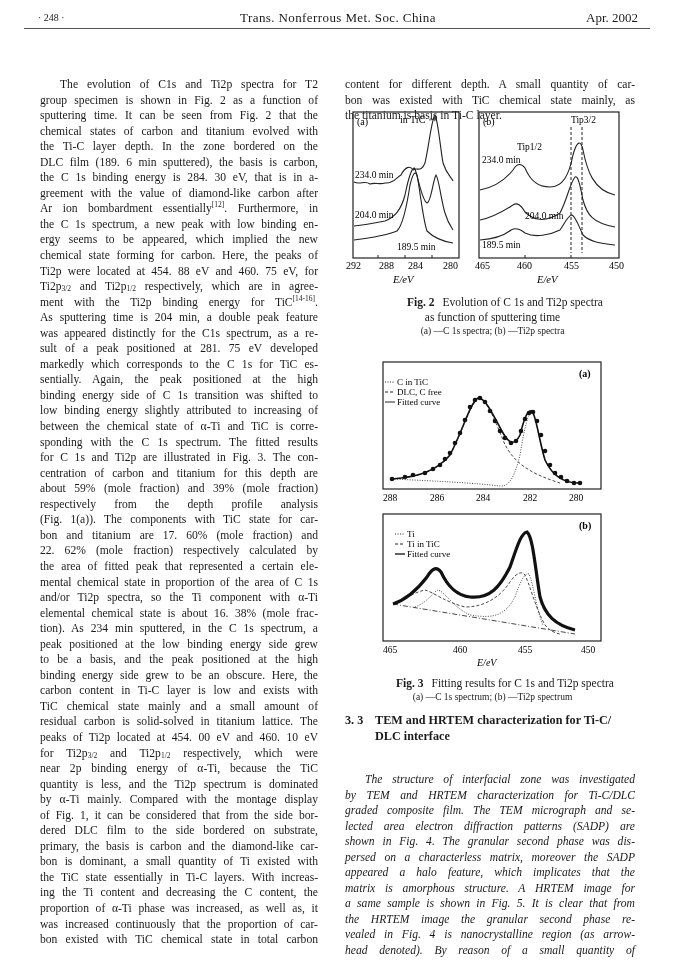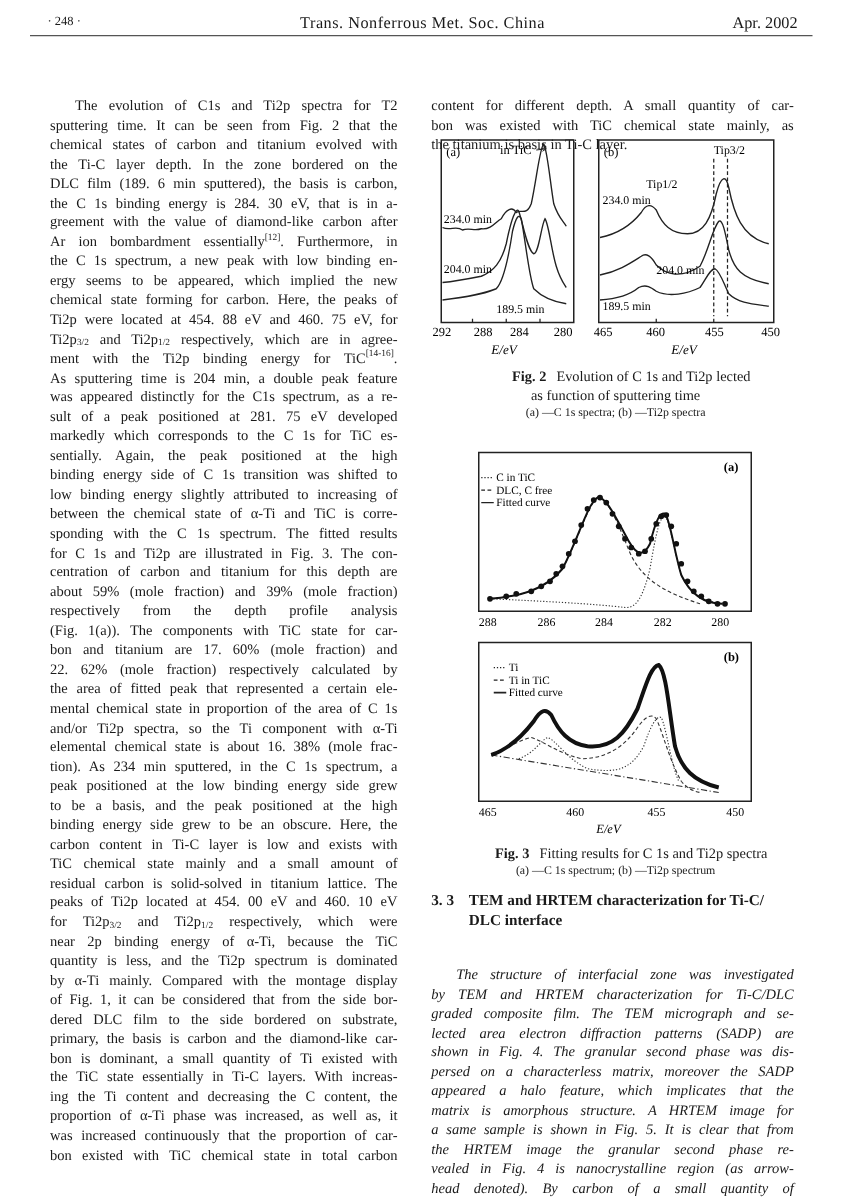--- a/index.html
+++ b/index.html
@@ -36,20 +36,21 @@
 
 <div class="hdr">
   <span class="pg">· 248 ·</span>
   <span class="jn">Trans. Nonferrous Met. Soc. China</span>
   <span class="dt">Apr. 2002</span>
 </div>
 <div class="rule"></div>
 
 <div class="col left" id="leftcol">
     <span class="ln ind">The evolution of C1s and Ti2p spectra for T2</span>
+    <span class="ln">group specimen is shown in Fig. 2 as a function of</span>
     <span class="ln">sputtering time. It can be seen from Fig. 2 that the</span>
     <span class="ln">chemical states of carbon and titanium evolved with</span>
     <span class="ln">the Ti-C layer depth. In the zone bordered on the</span>
     <span class="ln">DLC film (189. 6 min sputtered), the basis is carbon,</span>
     <span class="ln">the C 1s binding energy is 284. 30 eV, that is in a-</span>
     <span class="ln">greement with the value of diamond-like carbon after</span>
     <span class="ln">Ar ion bombardment essentially<sup class="r">[12]</sup>. Furthermore, in</span>
     <span class="ln">the C 1s spectrum, a new peak with low binding en-</span>
     <span class="ln">ergy seems to be appeared, which implied the new</span>
     <span class="ln">chemical state forming for carbon. Here, the peaks of</span>
@@ -149,21 +150,21 @@
   <line x1="50" y1="153" x2="50" y2="150" stroke="#222"></line>
     <line x1="96" y1="153" x2="96" y2="150" stroke="#222"></line>
   <text x="0" y="164" font-size="10">465</text>
   <text x="42" y="164" font-size="10">460</text>
   <text x="89" y="164" font-size="10">455</text>
   <text x="134" y="164" font-size="10">450</text>
   <text x="62" y="178" font-size="10.5" font-style="italic">E/eV</text>
 </svg>
 
 <div class="cap" style="left:345px;top:295px;width:295px;">
-  <span class="t"><b>Fig. 2</b><span>Evolution of C 1s and Ti2p lected</span></span>
+  <span class="t"><b>Fig. 2</b><span>Evolution of C 1s and Ti2p spectra</span></span>
   <span class="t">as function of sputtering time</span>
   <span class="s">(a) —C 1s spectra; (b) —Ti2p spectra</span>
 </div>
 
 <svg class="fig" style="left:375px;top:355px" width="240" height="150" viewBox="0 0 240 150">
   <rect x="8" y="7" width="218" height="127" fill="none" stroke="#222" stroke-width="1.2"></rect>
   <text x="204" y="22" font-size="10" font-weight="bold">(a)</text>
   <line x1="10" y1="27" x2="20" y2="27" stroke="#222" stroke-dasharray="1,1.5"></line>
   <text x="22" y="30" font-size="9">C in TiC</text>
   <line x1="10" y1="37" x2="20" y2="37" stroke="#222" stroke-dasharray="3,2"></line>
@@ -258,16 +259,16 @@
     <span class="ln">by TEM and HRTEM characterization for Ti-C/DLC</span>
     <span class="ln">graded composite film. The TEM micrograph and se-</span>
     <span class="ln">lected area electron diffraction patterns (SADP) are</span>
     <span class="ln">shown in Fig. 4. The granular second phase was dis-</span>
     <span class="ln">persed on a characterless matrix, moreover the SADP</span>
     <span class="ln">appeared a halo feature, which implicates that the</span>
     <span class="ln">matrix is amorphous structure. A HRTEM image for</span>
     <span class="ln">a same sample is shown in Fig. 5. It is clear that from</span>
     <span class="ln">the HRTEM image the granular second phase re-</span>
     <span class="ln">vealed in Fig. 4 is nanocrystalline region (as arrow-</span>
-    <span class="ln">head denoted). By carbon of a small quantity of</span>
+    <span class="ln">head denoted). By reason of a small quantity of</span>
   </div>
 
 <div class="wm" style="left:10px;top:20px;transform:rotate(-50deg);">​</div>
 
 </body></html>

